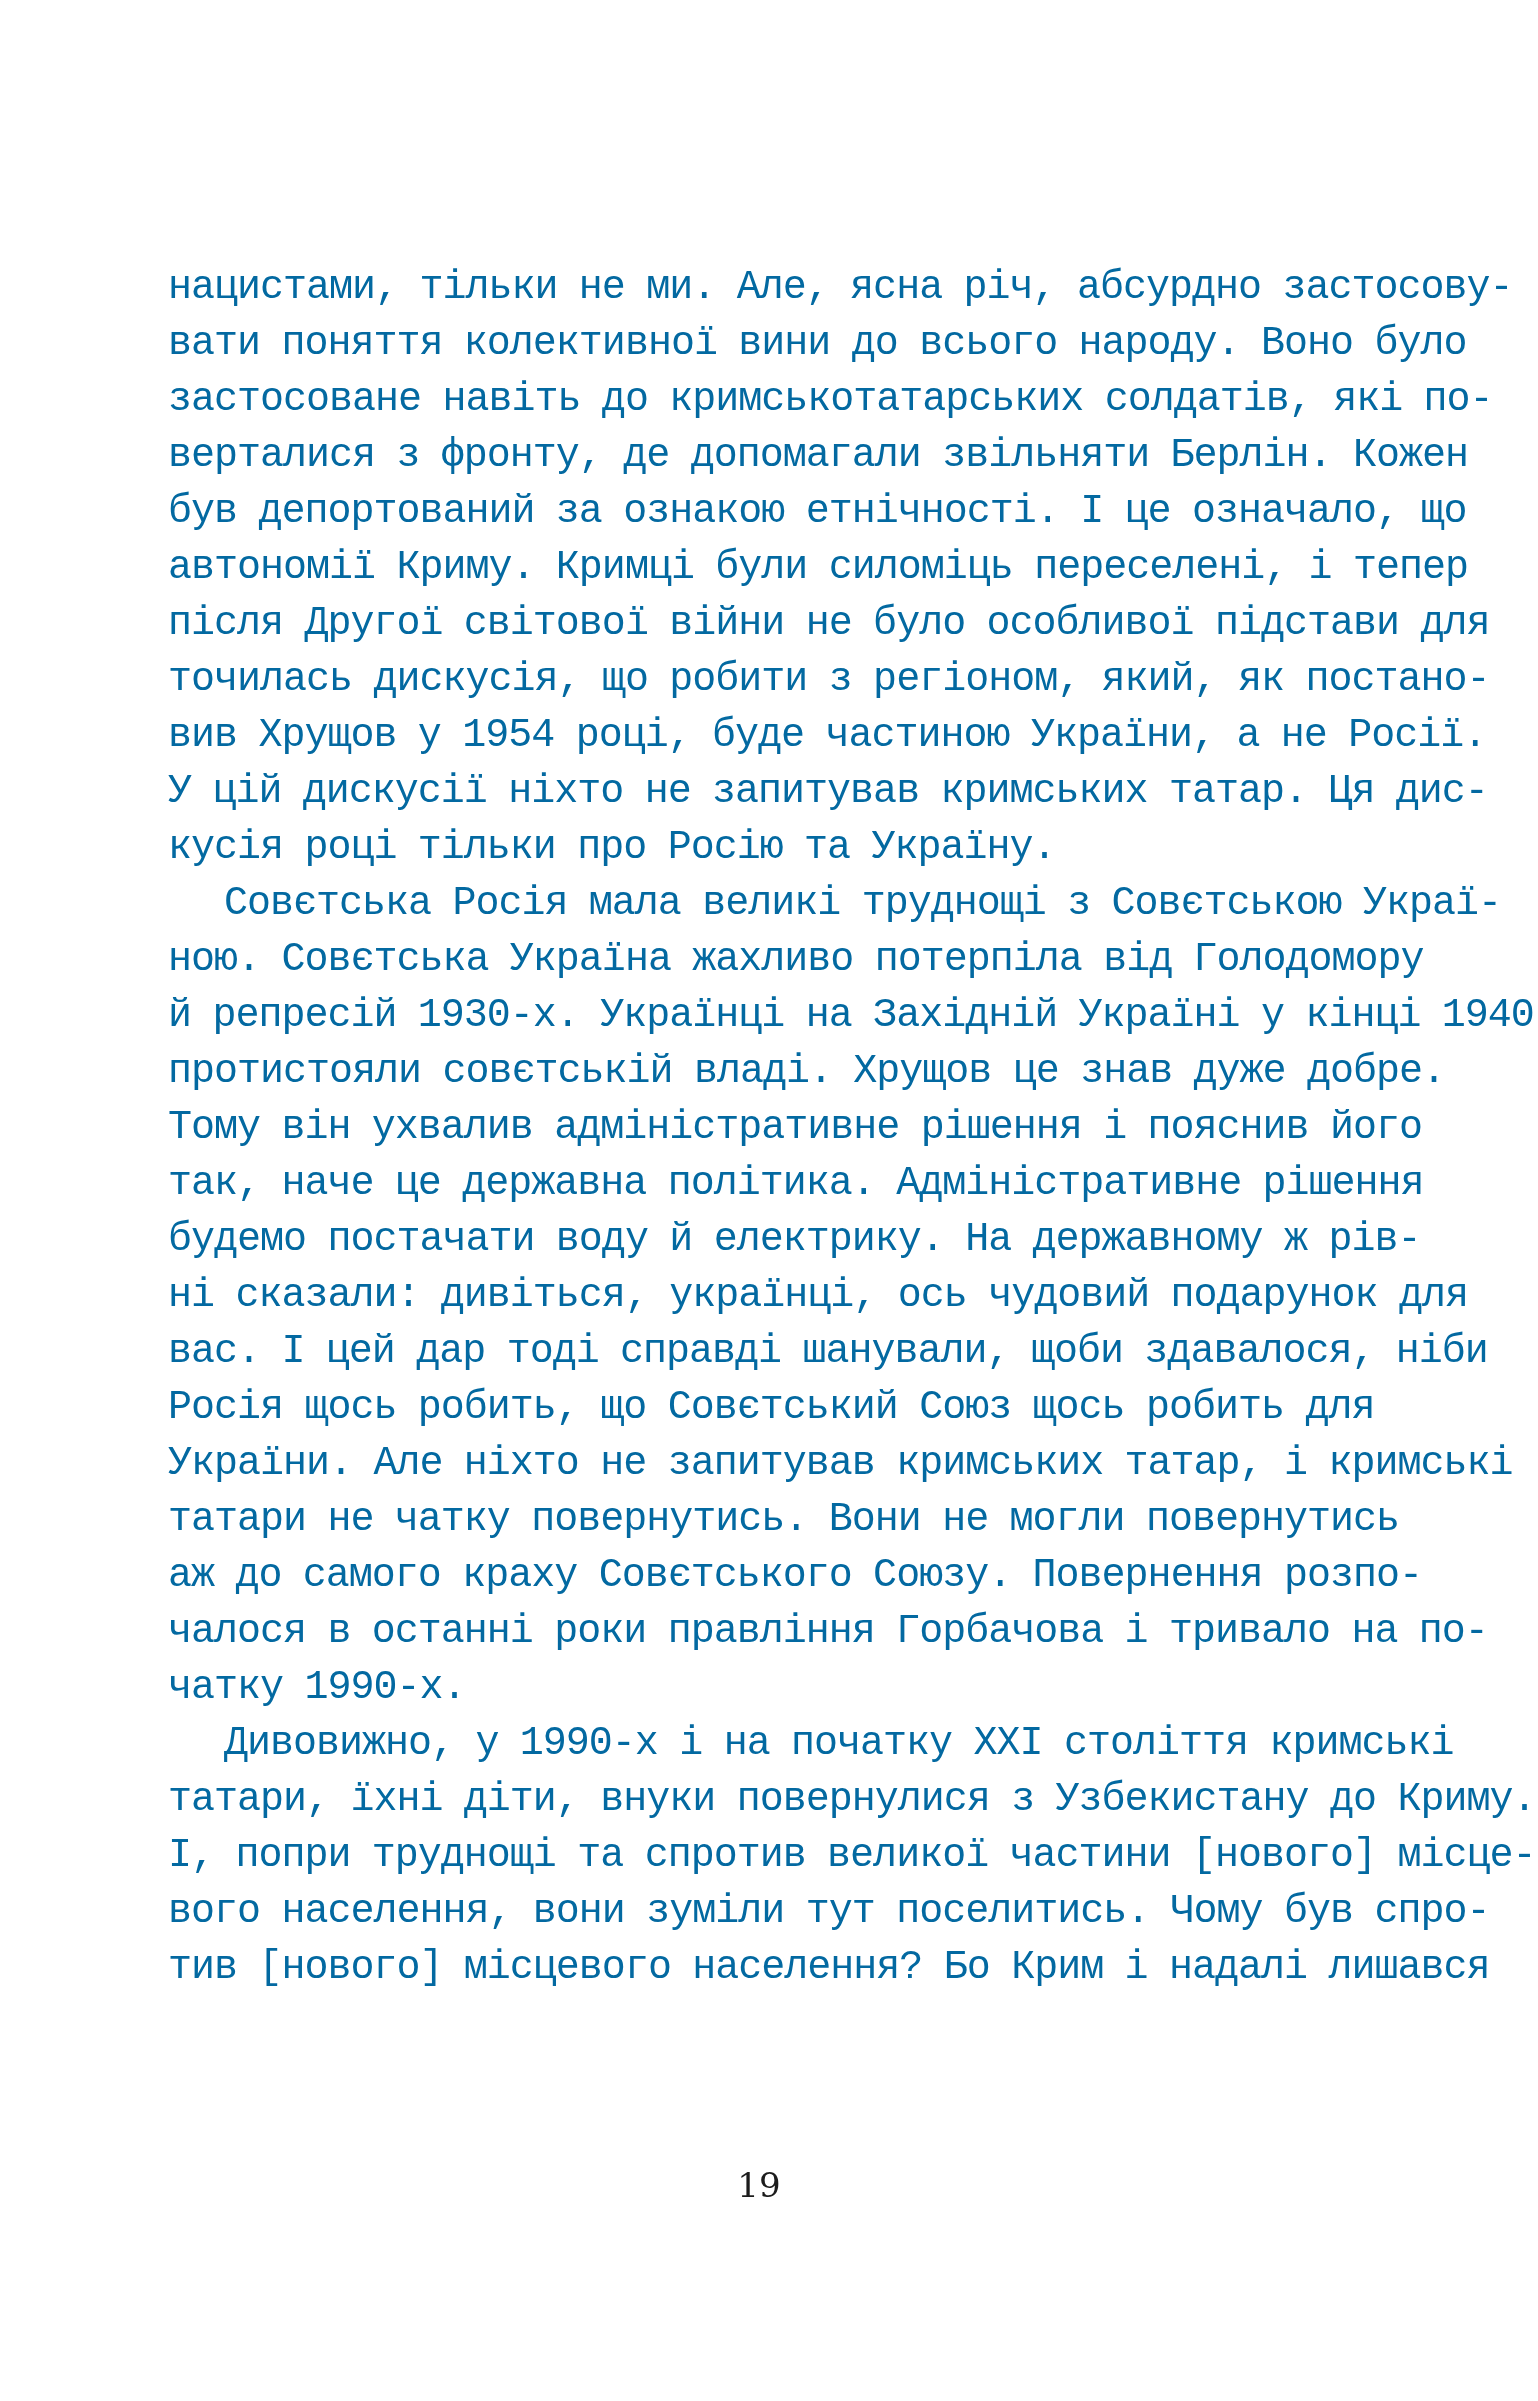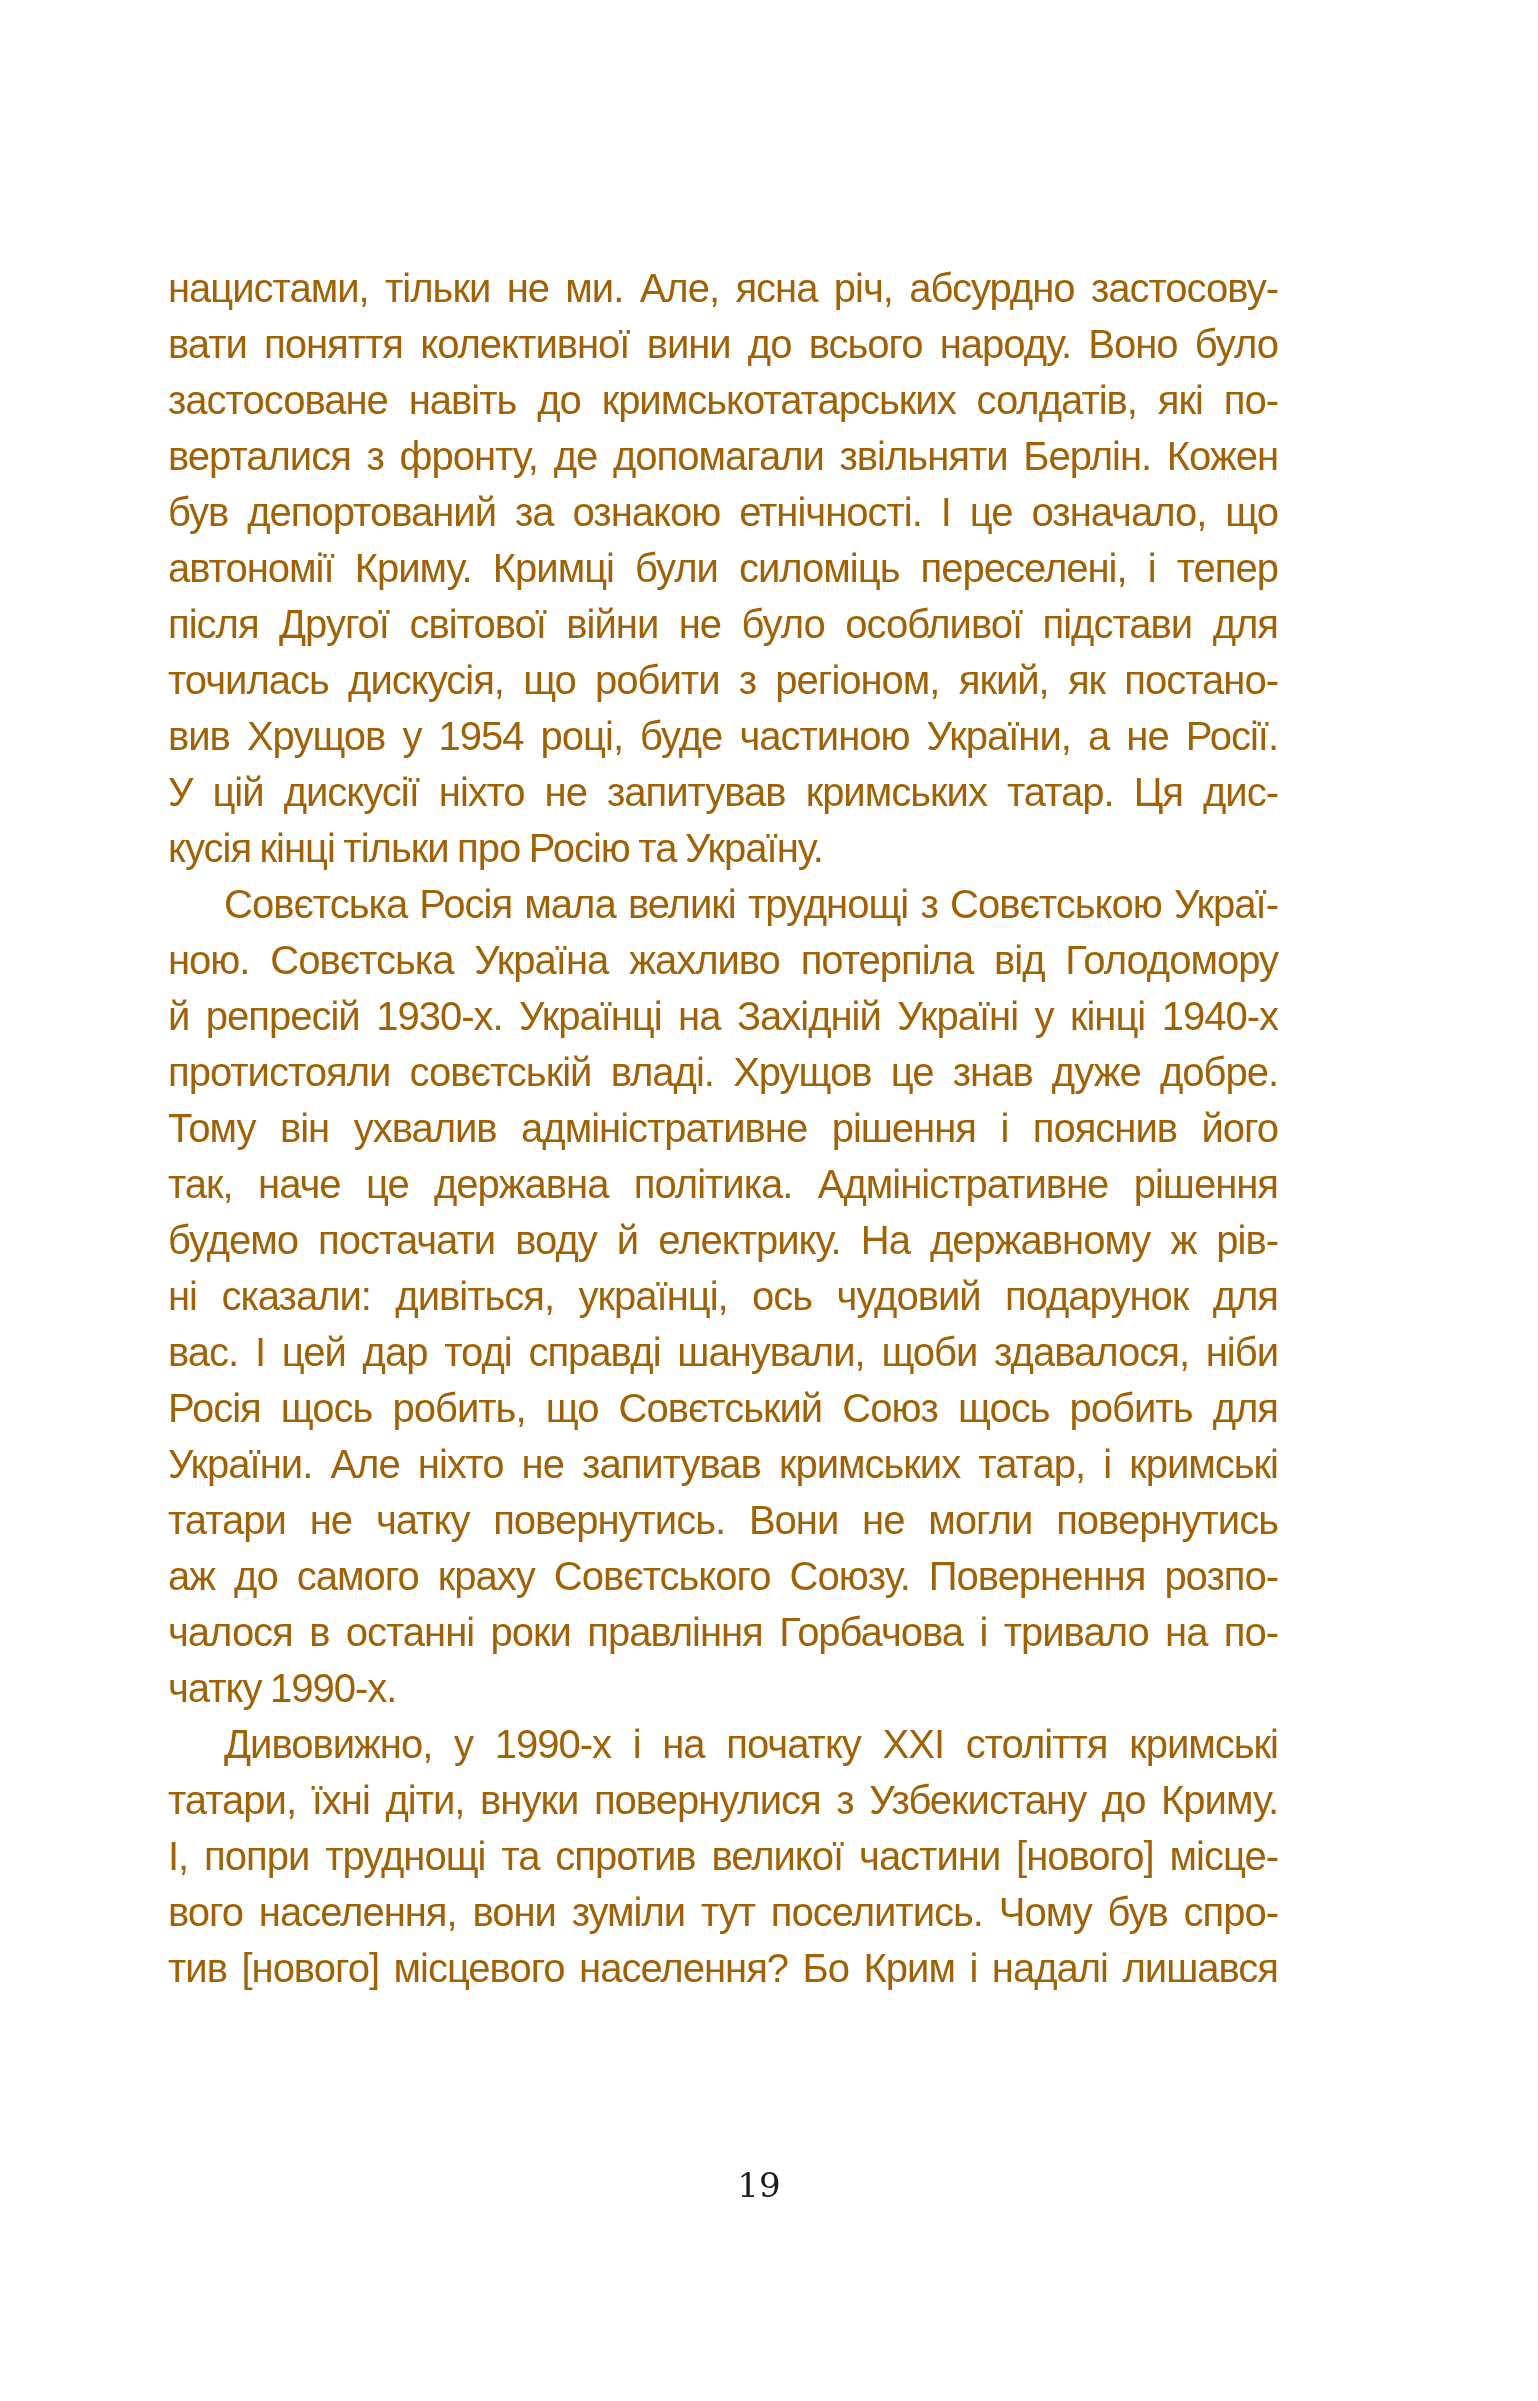--- a/index.html
+++ b/index.html
@@ -19,22 +19,22 @@
       top: 0;
       width: 1538px;
       height: 2401px;
       background: #ffffff;
     }
     .text-column {
       position: absolute;
       left: 168px;
       top: 260px;
       width: 1110px;
-      color: #a16207;
-      font-family: Liberation Sans, sans-serif;
+      color: #0369a1;
+      font-family: Liberation Mono, monospace;
       font-size: 40px;
       line-height: 56px;
       letter-spacing: -1px;
       word-spacing: -1.6px;
     }
     .paragraph {
       margin: 0;
       padding: 0;
     }
     .line {
@@ -75,21 +75,21 @@
       <span class="line">нацистами, тільки не ми. Але, ясна річ, абсурдно застосову-</span>
       <span class="line">вати поняття колективної вини до всього народу. Воно було</span>
       <span class="line">застосоване навіть до кримськотатарських солдатів, які по-</span>
       <span class="line">верталися з фронту, де допомагали звільняти Берлін. Кожен</span>
       <span class="line">був депортований за ознакою етнічності. І це означало, що</span>
       <span class="line">автономії Криму. Кримці були силоміць переселені, і тепер</span>
       <span class="line">після Другої світової війни не було особливої підстави для</span>
       <span class="line">точилась дискусія, що робити з регіоном, який, як постано-</span>
       <span class="line">вив Хрущов у 1954 році, буде частиною України, а не Росії.</span>
       <span class="line">У цій дискусії ніхто не запитував кримських татар. Ця дис-</span>
-      <span class="line last">кусія кінці тільки про Росію та Україну.</span>
+      <span class="line last">кусія році тільки про Росію та Україну.</span>
     </div>
 
     <div class="paragraph">
       <span class="line first">Совєтська Росія мала великі труднощі з Совєтською Украї-</span>
       <span class="line">ною. Совєтська Україна жахливо потерпіла від Голодомору</span>
       <span class="line">й репресій 1930-х. Українці на Західній Україні у кінці 1940-х</span>
       <span class="line">протистояли совєтській владі. Хрущов це знав дуже добре.</span>
       <span class="line">Тому він ухвалив адміністративне рішення і пояснив його</span>
       <span class="line">так, наче це державна політика. Адміністративне рішення</span>
       <span class="line">будемо постачати воду й електрику. На державному ж рів-</span>

